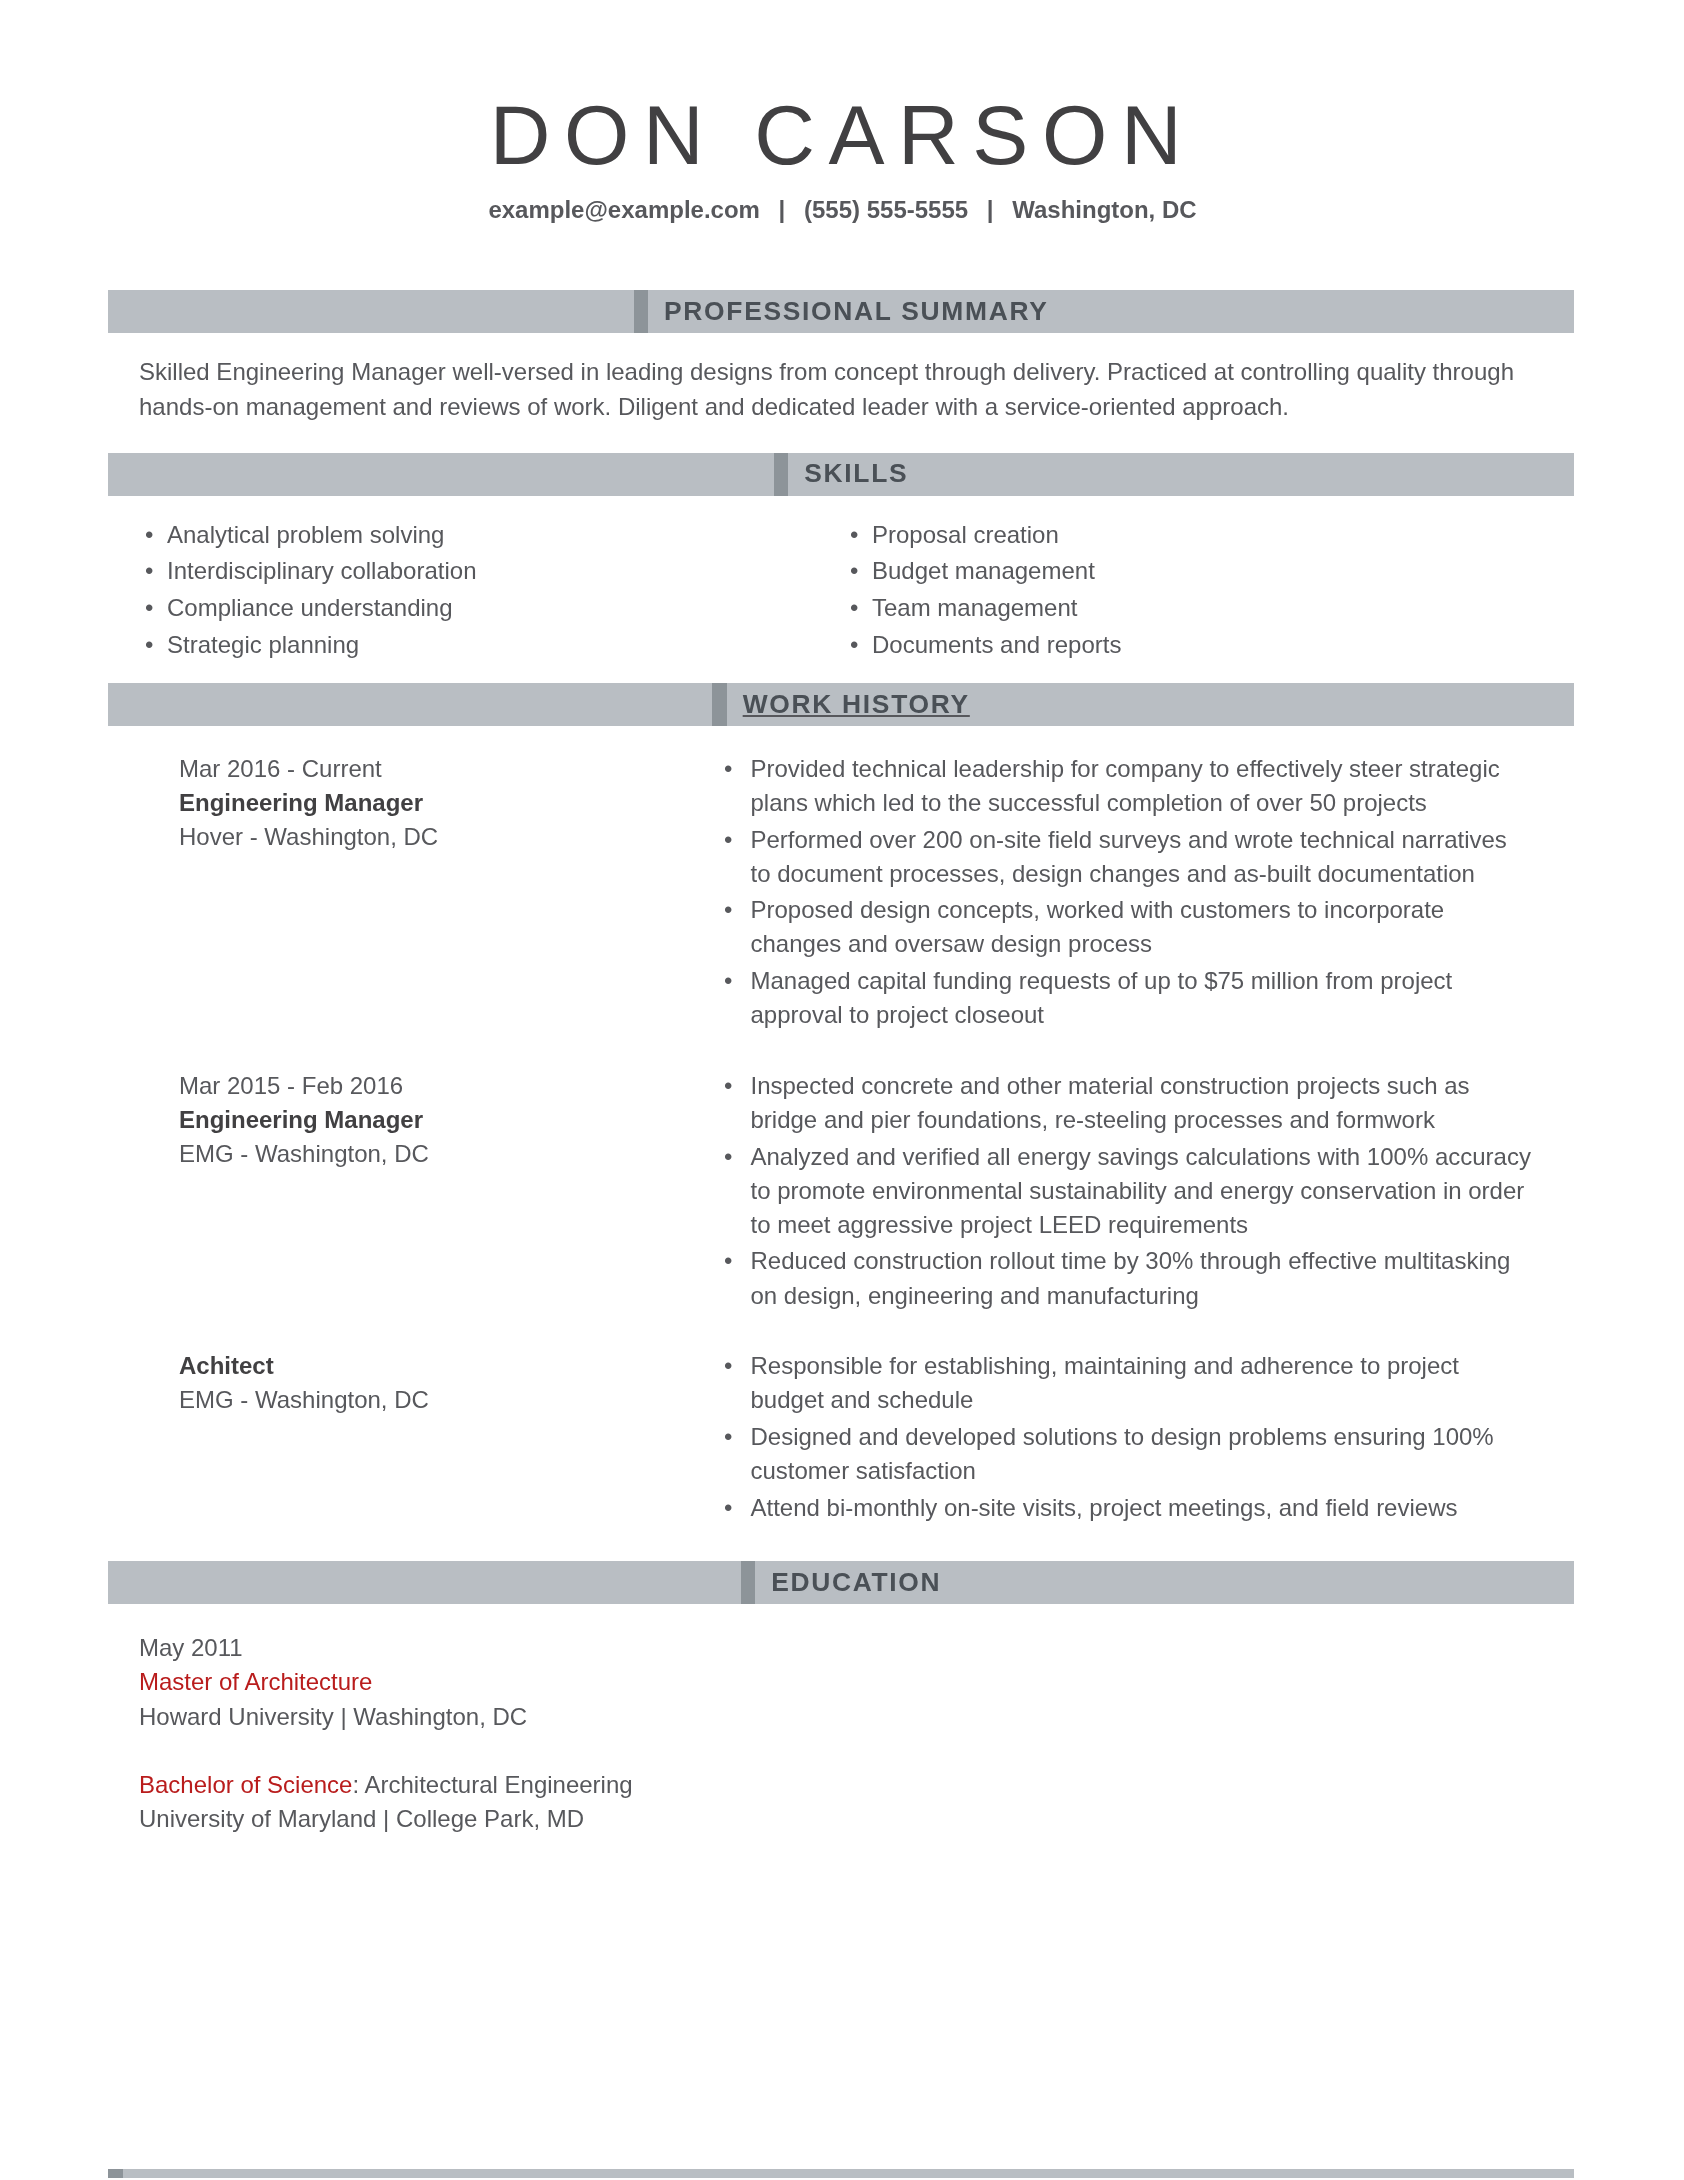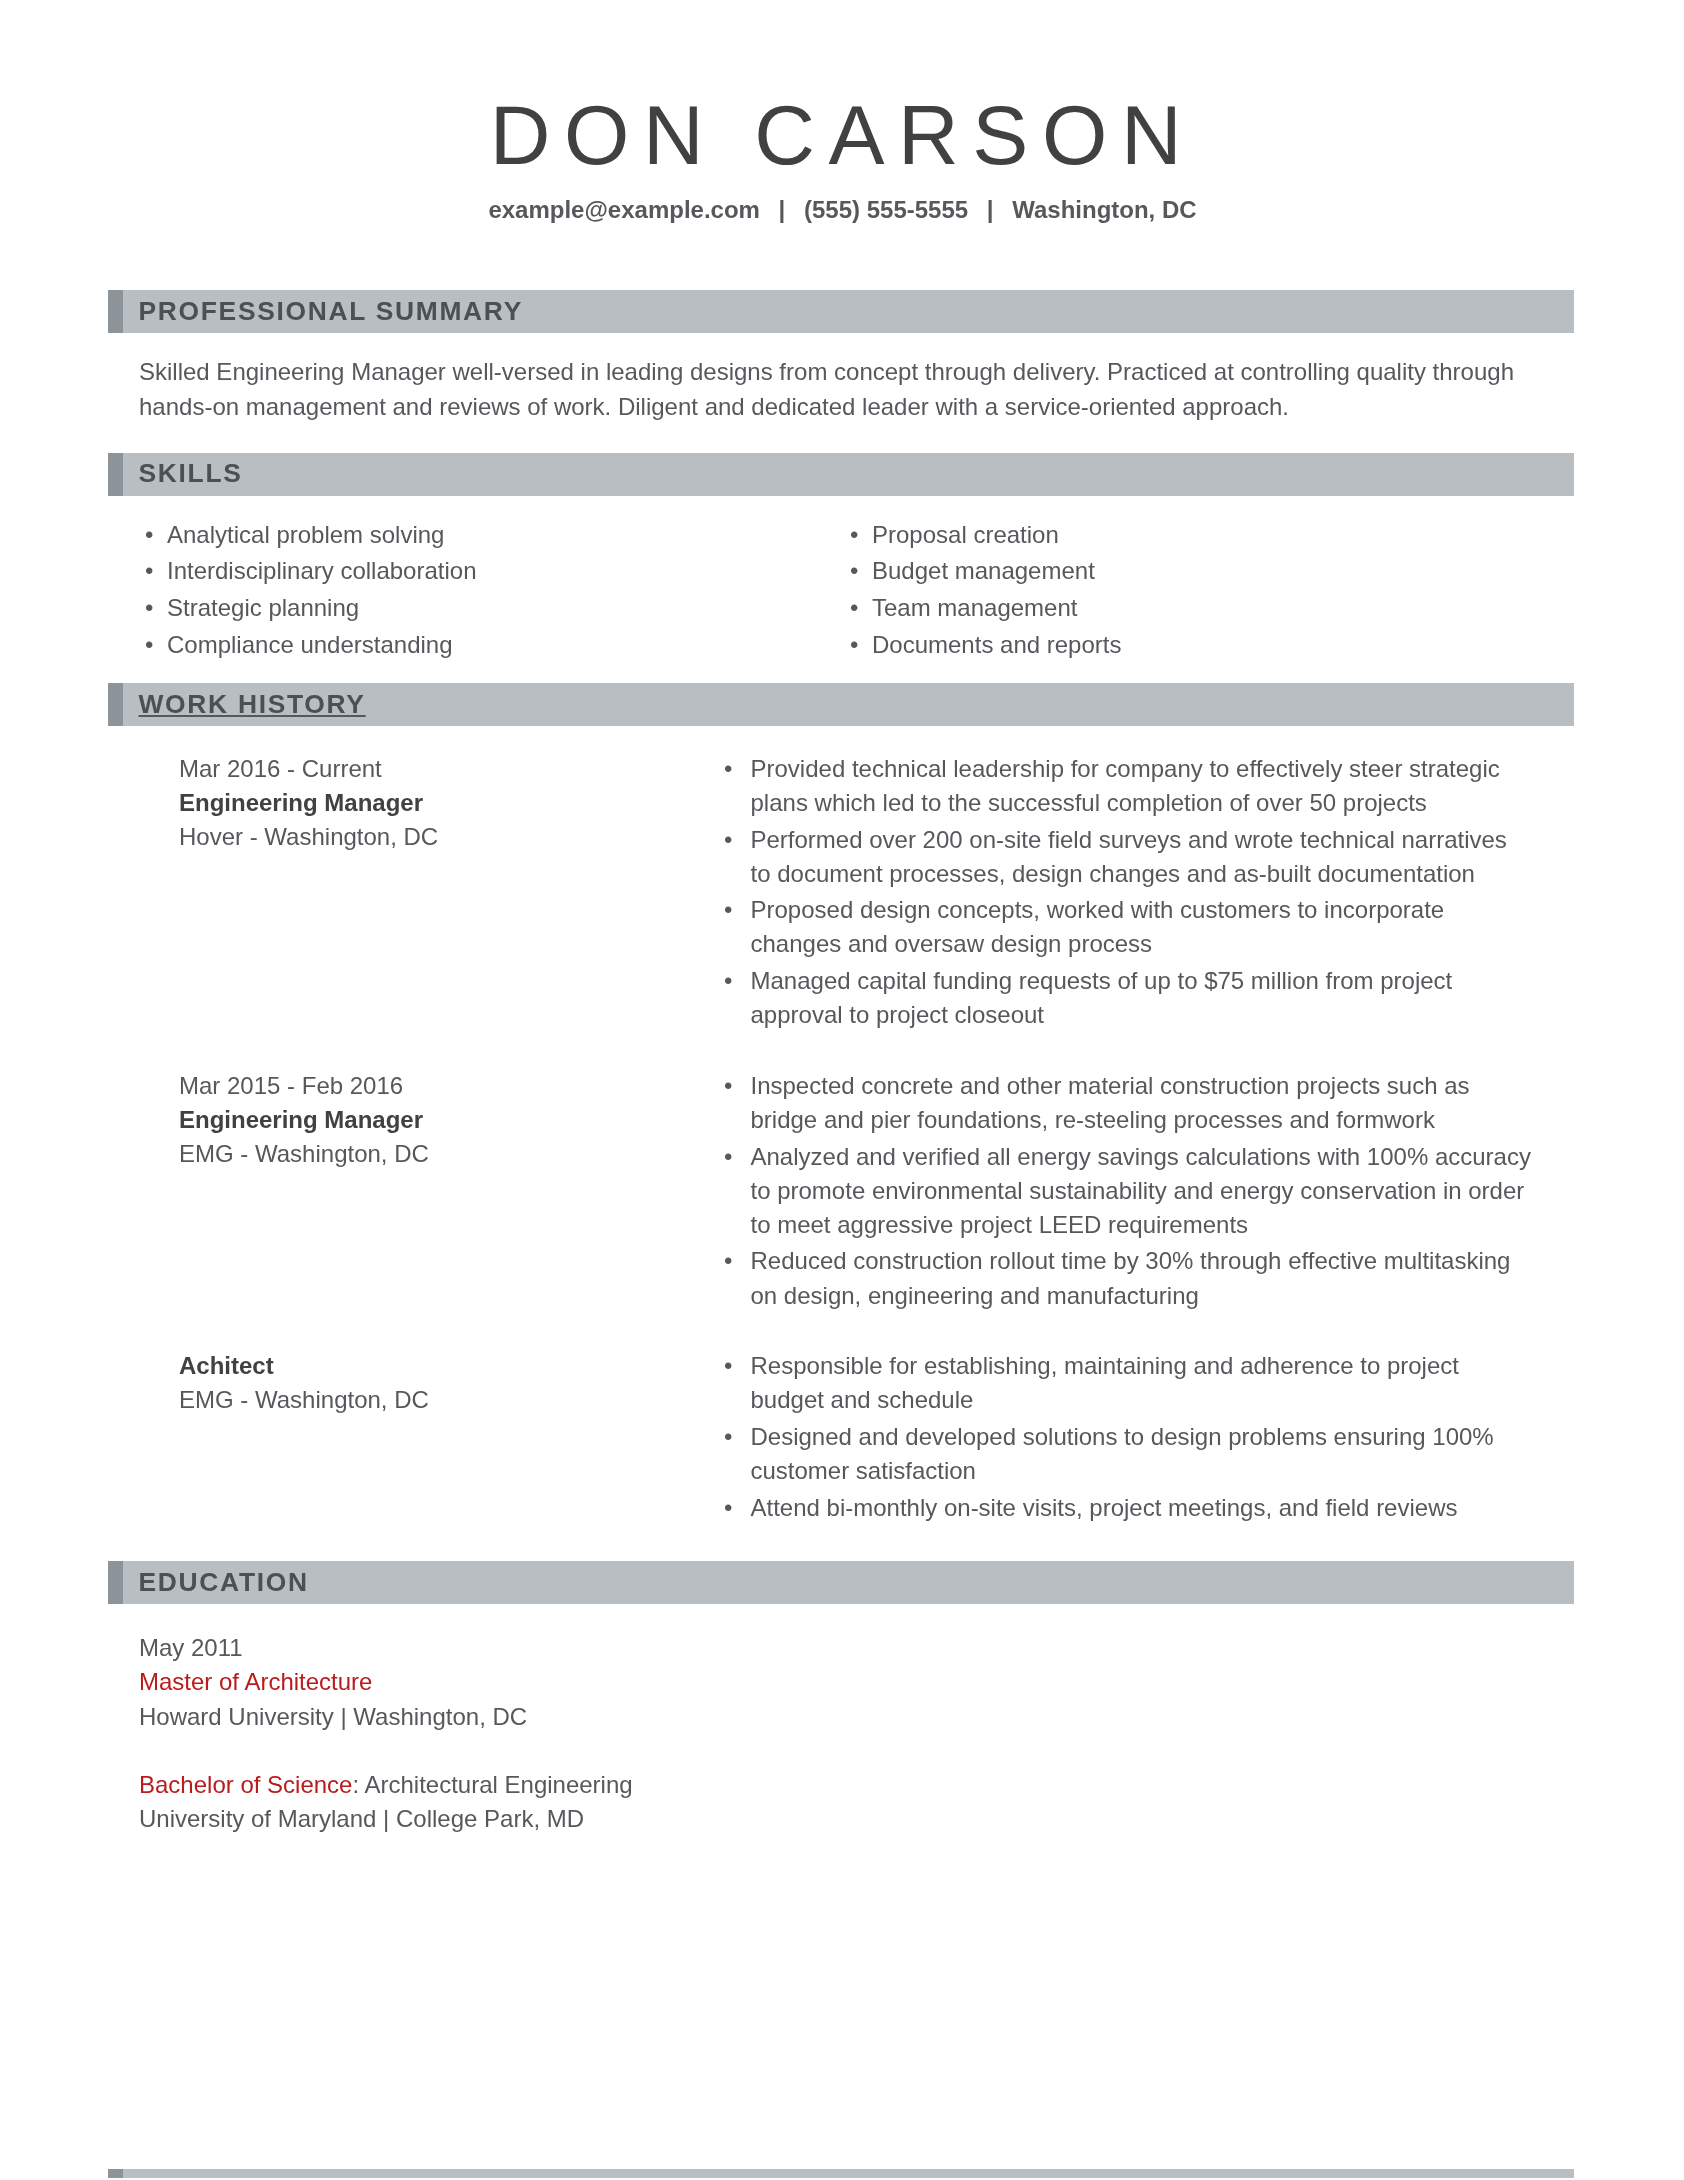--- a/index.html
+++ b/index.html
@@ -16,21 +16,21 @@
     margin: 0; padding-top: 89px; text-align: center;
     font-size: 84px; font-weight: 300; letter-spacing: 13.6px;
     color: #414042; line-height: 1.1;
   }
   .contact { margin-top: 12px; text-align: center; font-size: 24px; color: #57585c; font-weight: bold; }
   .contact .sep { margin: 0 12px; color: #57585c; }
 
   
   .bar {
     margin-left: 108px; margin-right: 111px; height: 43px;
-    background: #b9bec3; display: flex; align-items: center;
+    background: #b9bec3; display: flex; align-items: center; justify-content: center;
   }
   .accent { width: 14.5px; align-self: stretch; background: #8d9499; }
   .bar-title {
     padding-left: 16px; font-size: 26.4px; font-weight: bold;
     letter-spacing: 1.7px; color: #4a5056;
   }
 
   .content { margin-left: 139px; margin-right: 153px; }
 
   .summary-bar { margin-top: 63px; }
@@ -89,22 +89,22 @@
 
   <section>
     <div class="bar skills-bar">
       <span class="accent"></span>
       <span class="bar-title">SKILLS</span>
     </div>
     <div class="content skills">
       <ul class="skills-col left">
         <li>Analytical problem solving</li>
         <li>Interdisciplinary collaboration</li>
+        <li>Compliance understanding</li>
         <li>Strategic planning</li>
-        <li>Compliance understanding</li>
       </ul>
       <ul class="skills-col right">
         <li>Proposal creation</li>
         <li>Budget management</li>
         <li>Team management</li>
         <li>Documents and reports</li>
       </ul>
     </div>
   </section>
 

